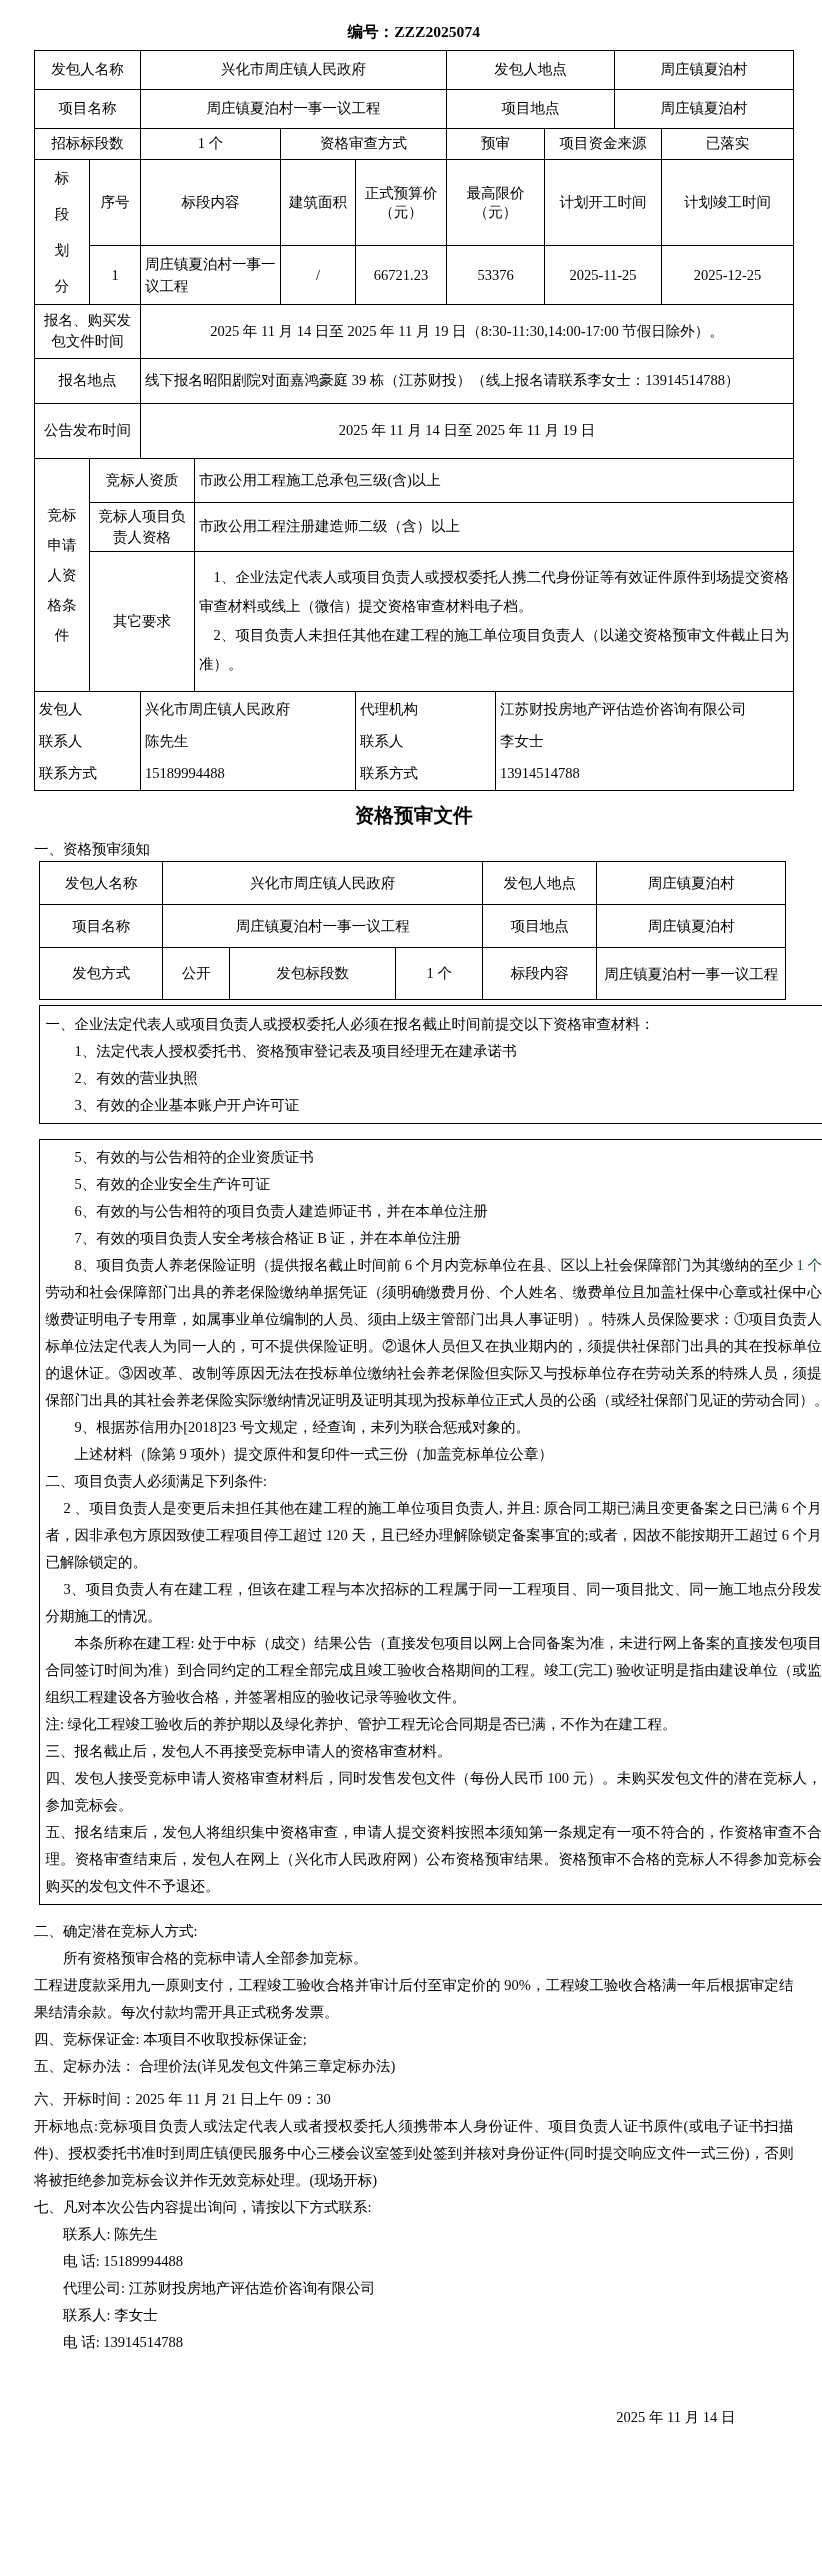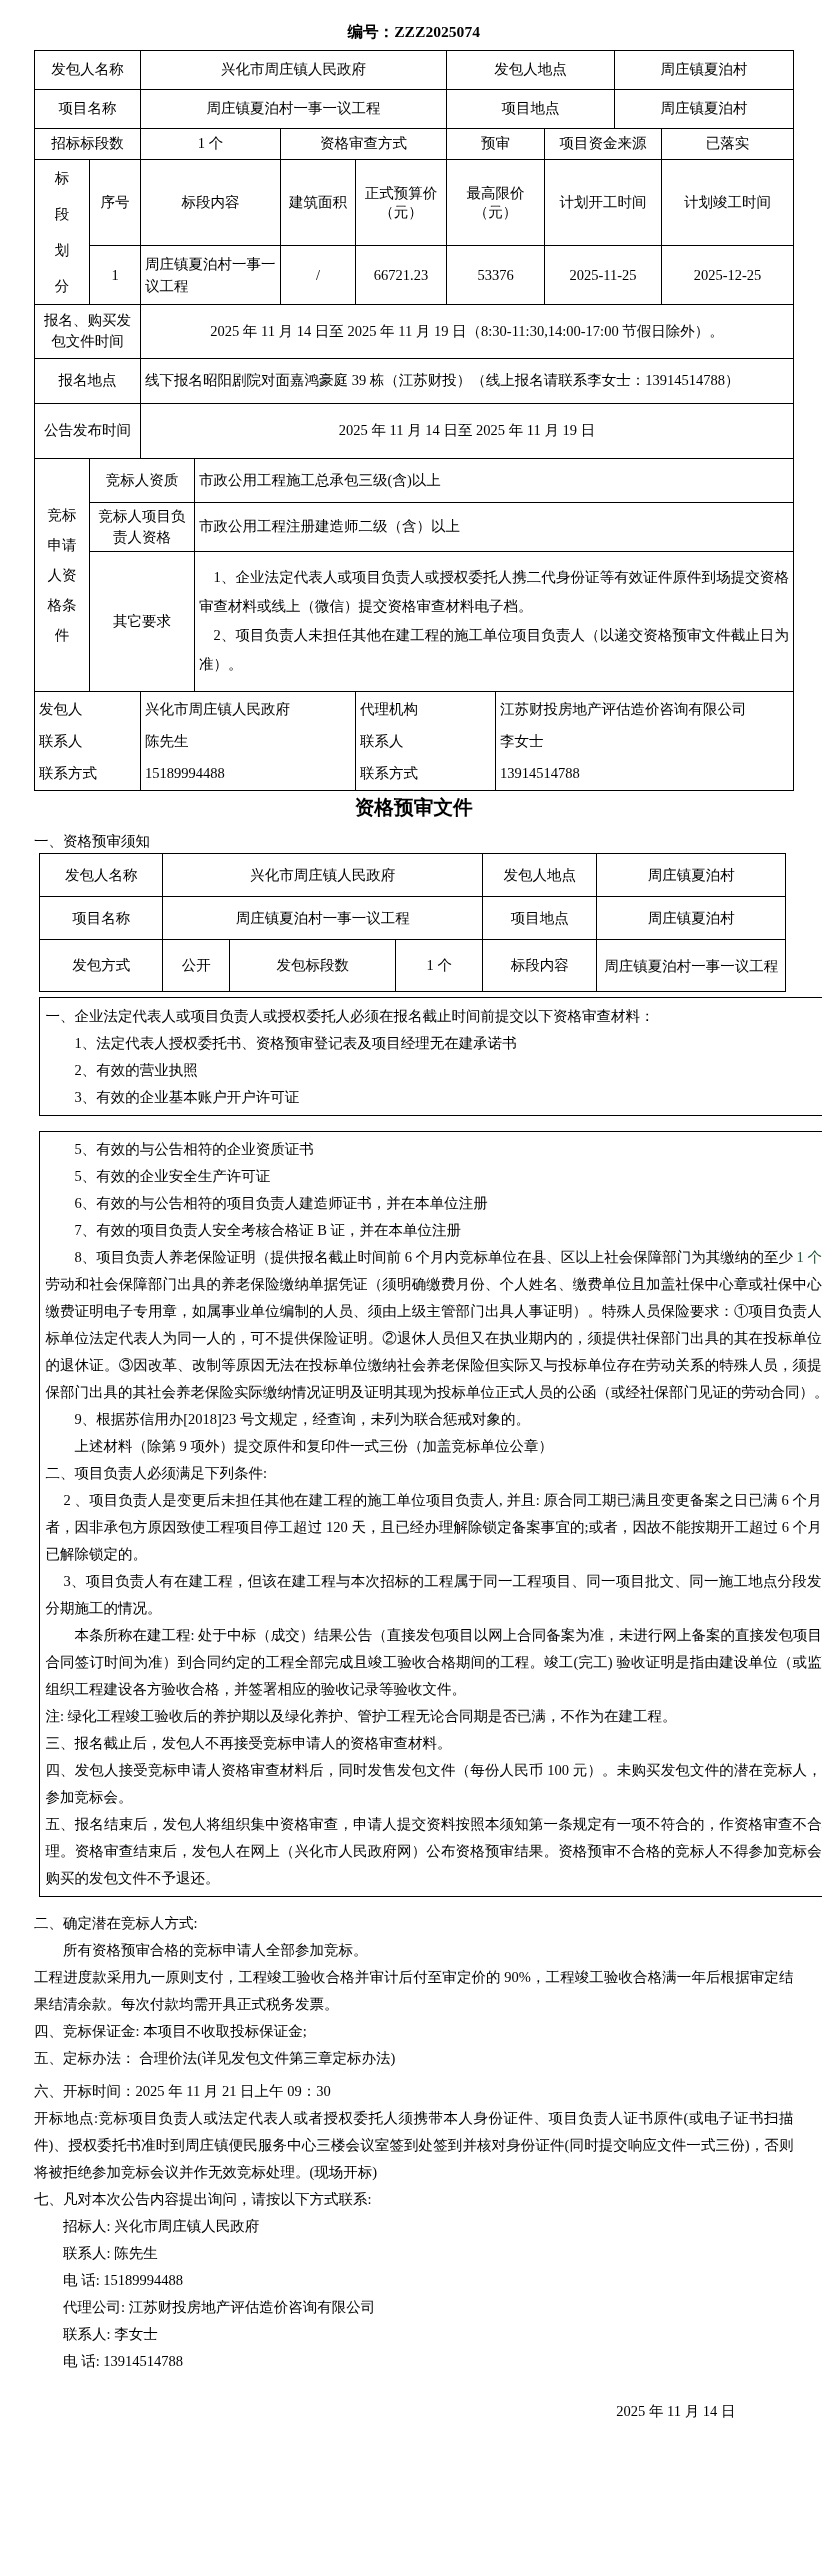--- a/index.html
+++ b/index.html
@@ -19,33 +19,33 @@
   .val-c{text-align:center;}
   .val-l{text-align:left;}
   .bt-thick td{border-top:1.6px solid #000;}
   .corner-seg{line-height:36px;text-align:center;padding:0 18.7px;}
   .corner-qual{line-height:30px;text-align:center;padding:0 10.4px;}
   .multi{white-space:pre-line;line-height:32px;text-align:left;}
   .req p{margin:0;text-indent:1em;line-height:29px;text-align:justify;}
   .seg-head{line-height:1.45;}
   .seg-content{line-height:1.55;}
   
-  .doc-title{font-weight:bold;font-size:19.7px;text-align:center;margin-top:3px;height:27px;line-height:27px;}
+  .doc-title{font-weight:bold;font-size:19.7px;text-align:center;margin-top:11px;height:27px;line-height:27px;}
   .notice-head{margin-top:9.3px;height:23px;line-height:23px;}
   
   .box{border:1px solid #000;margin-left:5.2px;width:818px;box-sizing:border-box;padding:4.1px 5.2px;}
   .box1{margin-top:5.2px;}
   .box2{margin-top:15.6px;}
   .para{line-height:27px;text-align:justify;margin:0;}
   .ind-2{text-indent:2em;}
   .ind-1{text-indent:1.25em;}
   .blue{color:#14532d;}
   .sections{margin-top:12.4px;}
   .mt-sm{margin-top:6.2px;}
-  .date-footer{margin-top:23px;text-align:right;padding-right:58px;line-height:27px;}
+  .date-footer{margin-top:48px;text-align:right;padding-right:58px;line-height:27px;}
 </style>
 </head>
 <body>
 
 <div class="doc-number">编号：ZZZ2025074</div>
 
 <table class="t1">
   <colgroup>
     <col style="width:55px">
       <col style="width:51px">
@@ -207,21 +207,20 @@
 
 <div class="sections">
   <p class="para">二、确定潜在竞标人方式:</p>
   <p class="para ind-2">所有资格预审合格的竞标申请人全部参加竞标。</p>
   <p class="para">工程进度款采用九一原则支付，工程竣工验收合格并审计后付至审定价的 90%，工程竣工验收合格满一年后根据审定结果结清余款。每次付款均需开具正式税务发票。</p>
   <p class="para">四、竞标保证金: 本项目不收取投标保证金;</p>
   <p class="para">五、定标办法：  合理价法(详见发包文件第三章定标办法)</p>
   <p class="para mt-sm">六、开标时间：2025 年 11 月 21 日上午 09：30</p>
   <p class="para">开标地点:竞标项目负责人或法定代表人或者授权委托人须携带本人身份证件、项目负责人证书原件(或电子证书扫描件)、授权委托书准时到周庄镇便民服务中心三楼会议室签到处签到并核对身份证件(同时提交响应文件一式三份)，否则将被拒绝参加竞标会议并作无效竞标处理。(现场开标)</p>
   <p class="para">七、凡对本次公告内容提出询问，请按以下方式联系:</p>
-  <p class="para ind-2">招标人: 兴化市周庄镇人民政府</p>
   <p class="para ind-2">联系人: 陈先生</p>
   <p class="para ind-2">电   话: 15189994488</p>
   <p class="para ind-2">代理公司: 江苏财投房地产评估造价咨询有限公司</p>
   <p class="para ind-2">联系人: 李女士</p>
   <p class="para ind-2">电   话: 13914514788</p>
 </div>
 
 <div class="date-footer">2025 年 11 月 14 日</div>
 
 

